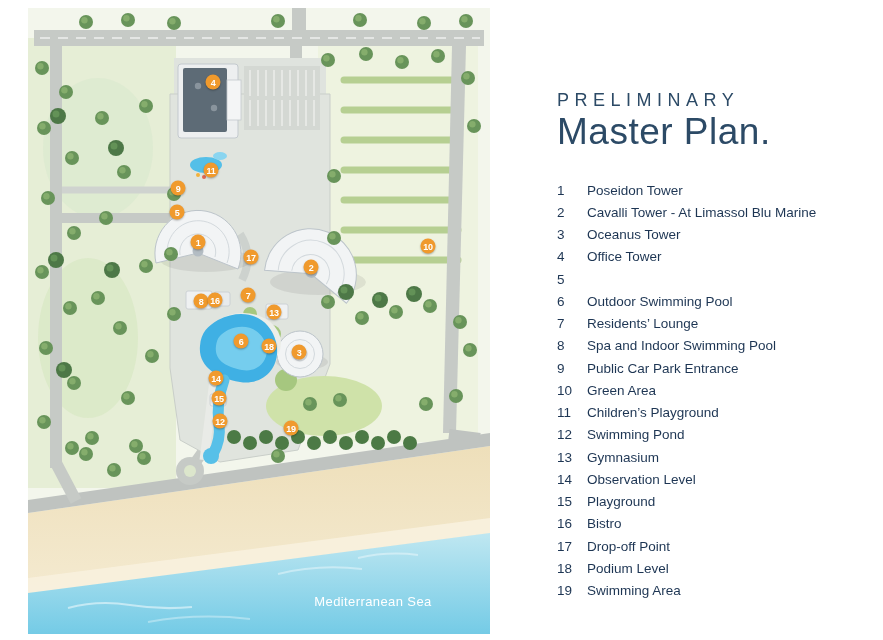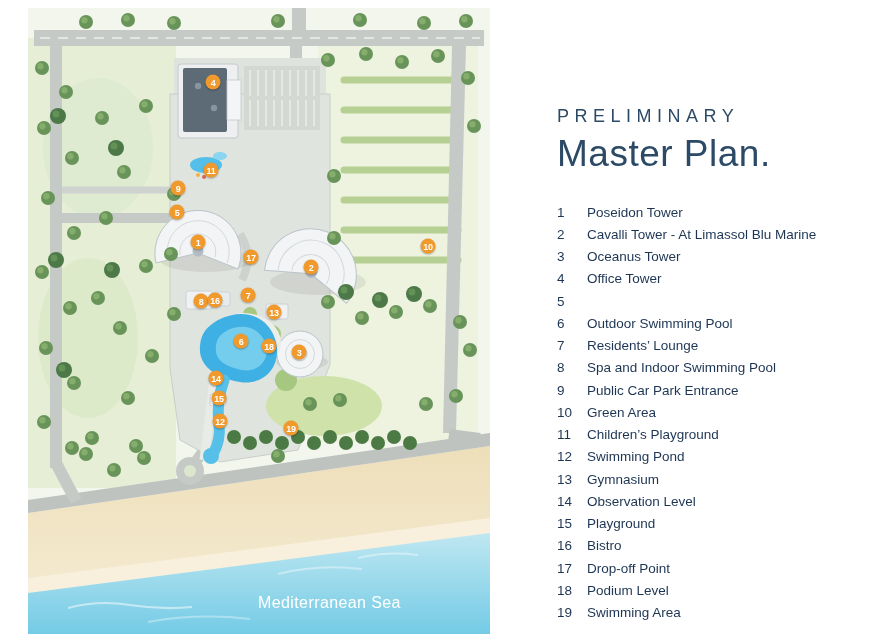--- a/index.html
+++ b/index.html
@@ -12,26 +12,26 @@
   .map-wrap svg { position:absolute; left:0; top:0; display:block; }
   .marker-layer { position:absolute; left:0; top:0; width:100%; height:100%; }
   .marker {
     position:absolute; width:15px; height:15px; border-radius:50%;
     background:var(--marker-color,#F09A2D); color:#fff;
     font-size:9px; font-weight:bold; letter-spacing:-0.3px;
     display:flex; align-items:center; justify-content:center;
     transform:translate(-50%,-50%); box-shadow:0 1px 2px rgba(0,0,0,.3);
   }
   .sea-label {
-    position:absolute; left:230px; top:586px; width:230px; text-align:left;
-    color:#ffffff; font-size:16px; letter-spacing:.4px;
+    position:absolute; left:230px; top:586px; width:230px; text-align:center;
+    color:#ffffff; font-size:13px; letter-spacing:.4px;
   }
   .legend-panel { position:absolute; left:557px; top:90px; width:312px; color:var(--text-navy,#1D3553); }
-  .kicker { font-size:18px; letter-spacing:5.5px; color:var(--navy,#2C4A66);margin-top:16px; }
-  .title  { margin-top:6px; font-size:37px; letter-spacing:.5px; color:var(--navy,#2C4A66); }
+  .kicker { font-size:18px; letter-spacing:5.5px; color:var(--navy,#2C4A66); }
+  .title  { margin-top:0; font-size:37px; letter-spacing:.5px; color:var(--navy,#2C4A66); }
   .legend-list { margin-top:26px; }
   .legend-row { display:flex; align-items:center; height:22.25px; font-size:13.5px; }
   .legend-num { width:30px; flex:0 0 30px; }
   .legend-label.bold { font-weight:normal; }
 </style>
 </head>
 <body>
 
 <div class="page">
 

